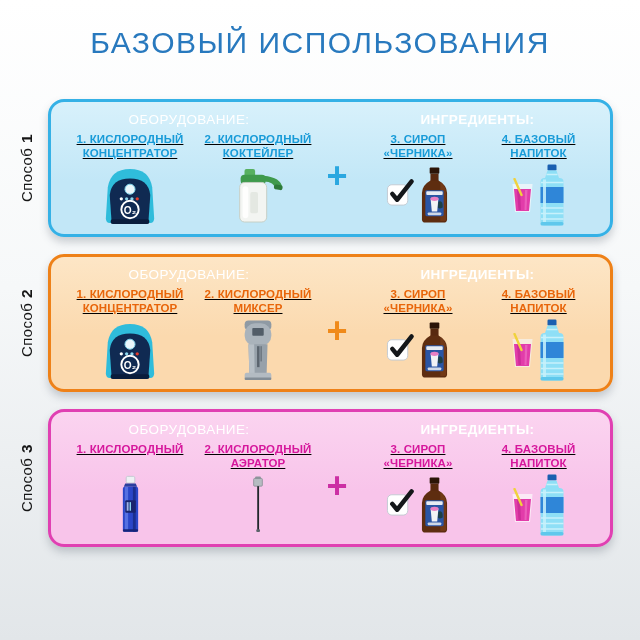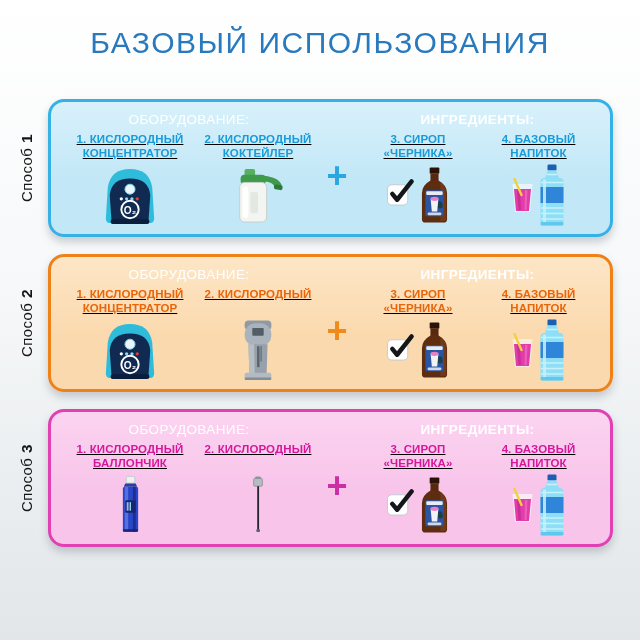--- a/index.html
+++ b/index.html
@@ -208,20 +208,21 @@
               <circle cx="36.5" cy="34" r="1.7" fill="#e23d2e"></circle>
               <circle cx="29" cy="45" r="9" fill="none" stroke="#ffffff" stroke-width="2"></circle>
               <text x="29" y="49.5" text-anchor="middle" font-size="10.5" font-weight="bold" fill="#ffffff" font-family="Liberation Sans, DejaVu Sans, sans-serif">O₂</text>
             </svg>
           </div>
         </div>
 
         <div class="item" style="grid-column:2">
           <div class="lbl">
             <div>2. КИСЛОРОДНЫЙ</div>
+            <div>МИКСЕР</div>
           </div>
           <div class="icons">
             <svg width="40" height="62" viewBox="0 0 42 64">
               <rect x="7" y="1" width="28" height="10" rx="4" fill="#8f9aa4"></rect>
               <rect x="7" y="4" width="28" height="24" rx="11" fill="#aab3bb"></rect>
               <rect x="15" y="9" width="12" height="8" rx="1" fill="#525d68"></rect>
               <path d="M11,26 L31,26 L30,58 L12,58 Z" fill="#97a1aa"></path>
               <path d="M11,26 L17,26 L17.5,58 L12,58 Z" fill="#b7bfc6"></path>
               <rect x="20" y="28" width="2.6" height="22" fill="#5a646e"></rect>
               <rect x="23.5" y="28" width="1.6" height="16" fill="#6c7680"></rect>
@@ -292,40 +293,40 @@
       <span class="side-inner"><span>Способ</span>&nbsp;<b>3</b></span>
     </div>
     <div class="panel" style="--border: #e040b2; --bg: #f8c4ea; --bg-light: #fbd4f0; --text: #d6179c; --plus: #cc2fa4;">
       <div class="grid">
         <div class="hdr hdr-eq">ОБОРУДОВАНИЕ:</div>
         <div class="hdr hdr-ing">ИНГРЕДИЕНТЫ:</div>
 
         <div class="item" style="grid-column:1">
           <div class="lbl">
             <div>1. КИСЛОРОДНЫЙ</div>
-            <div>БАЛЛОНЧИК</div>
           </div>
           <div class="icons">
             <svg width="21" height="60" viewBox="0 0 22 62">
               <rect x="6.5" y="1" width="9" height="7" rx="1.5" fill="#eef1f4" stroke="#b9c2ca" stroke-width="0.8"></rect>
               <path d="M4,12 L18,12 L16.5,8.5 L5.5,8.5 Z" fill="#2b3f9e"></path>
               <rect x="3" y="12" width="16" height="47" rx="2" fill="#2a46c8"></rect>
               <rect x="5" y="12" width="3.5" height="47" fill="#5a74e4" opacity="0.9"></rect>
               <rect x="13.5" y="12" width="3" height="47" fill="#1b2f90"></rect>
               <rect x="5.5" y="26" width="11" height="13" rx="1" fill="#18246e"></rect>
               <rect x="7" y="28" width="2" height="9" fill="#9fb4e8"></rect>
               <rect x="10" y="28" width="1.5" height="9" fill="#88d8f0"></rect>
               <rect x="3" y="56.5" width="16" height="2.5" rx="1" fill="#16247a"></rect>
             </svg>
           </div>
         </div>
 
         <div class="item" style="grid-column:2">
           <div class="lbl">
             <div>2. КИСЛОРОДНЫЙ</div>
+            <div>АЭРАТОР</div>
           </div>
           <div class="icons">
             <svg width="14" height="58" viewBox="0 0 14 60">
               <rect x="4" y="0.5" width="6" height="3" rx="1" fill="#8f969c"></rect>
               <rect x="2.5" y="2.5" width="9" height="8" rx="1" fill="#b6bcc1" stroke="#868d93" stroke-width="0.8"></rect>
               <rect x="6.2" y="10.5" width="1.9" height="45.5" fill="#23282d"></rect>
               <rect x="5.2" y="55" width="3.9" height="3" rx="1" fill="#5c636a"></rect>
             </svg>
           </div>
         </div>

